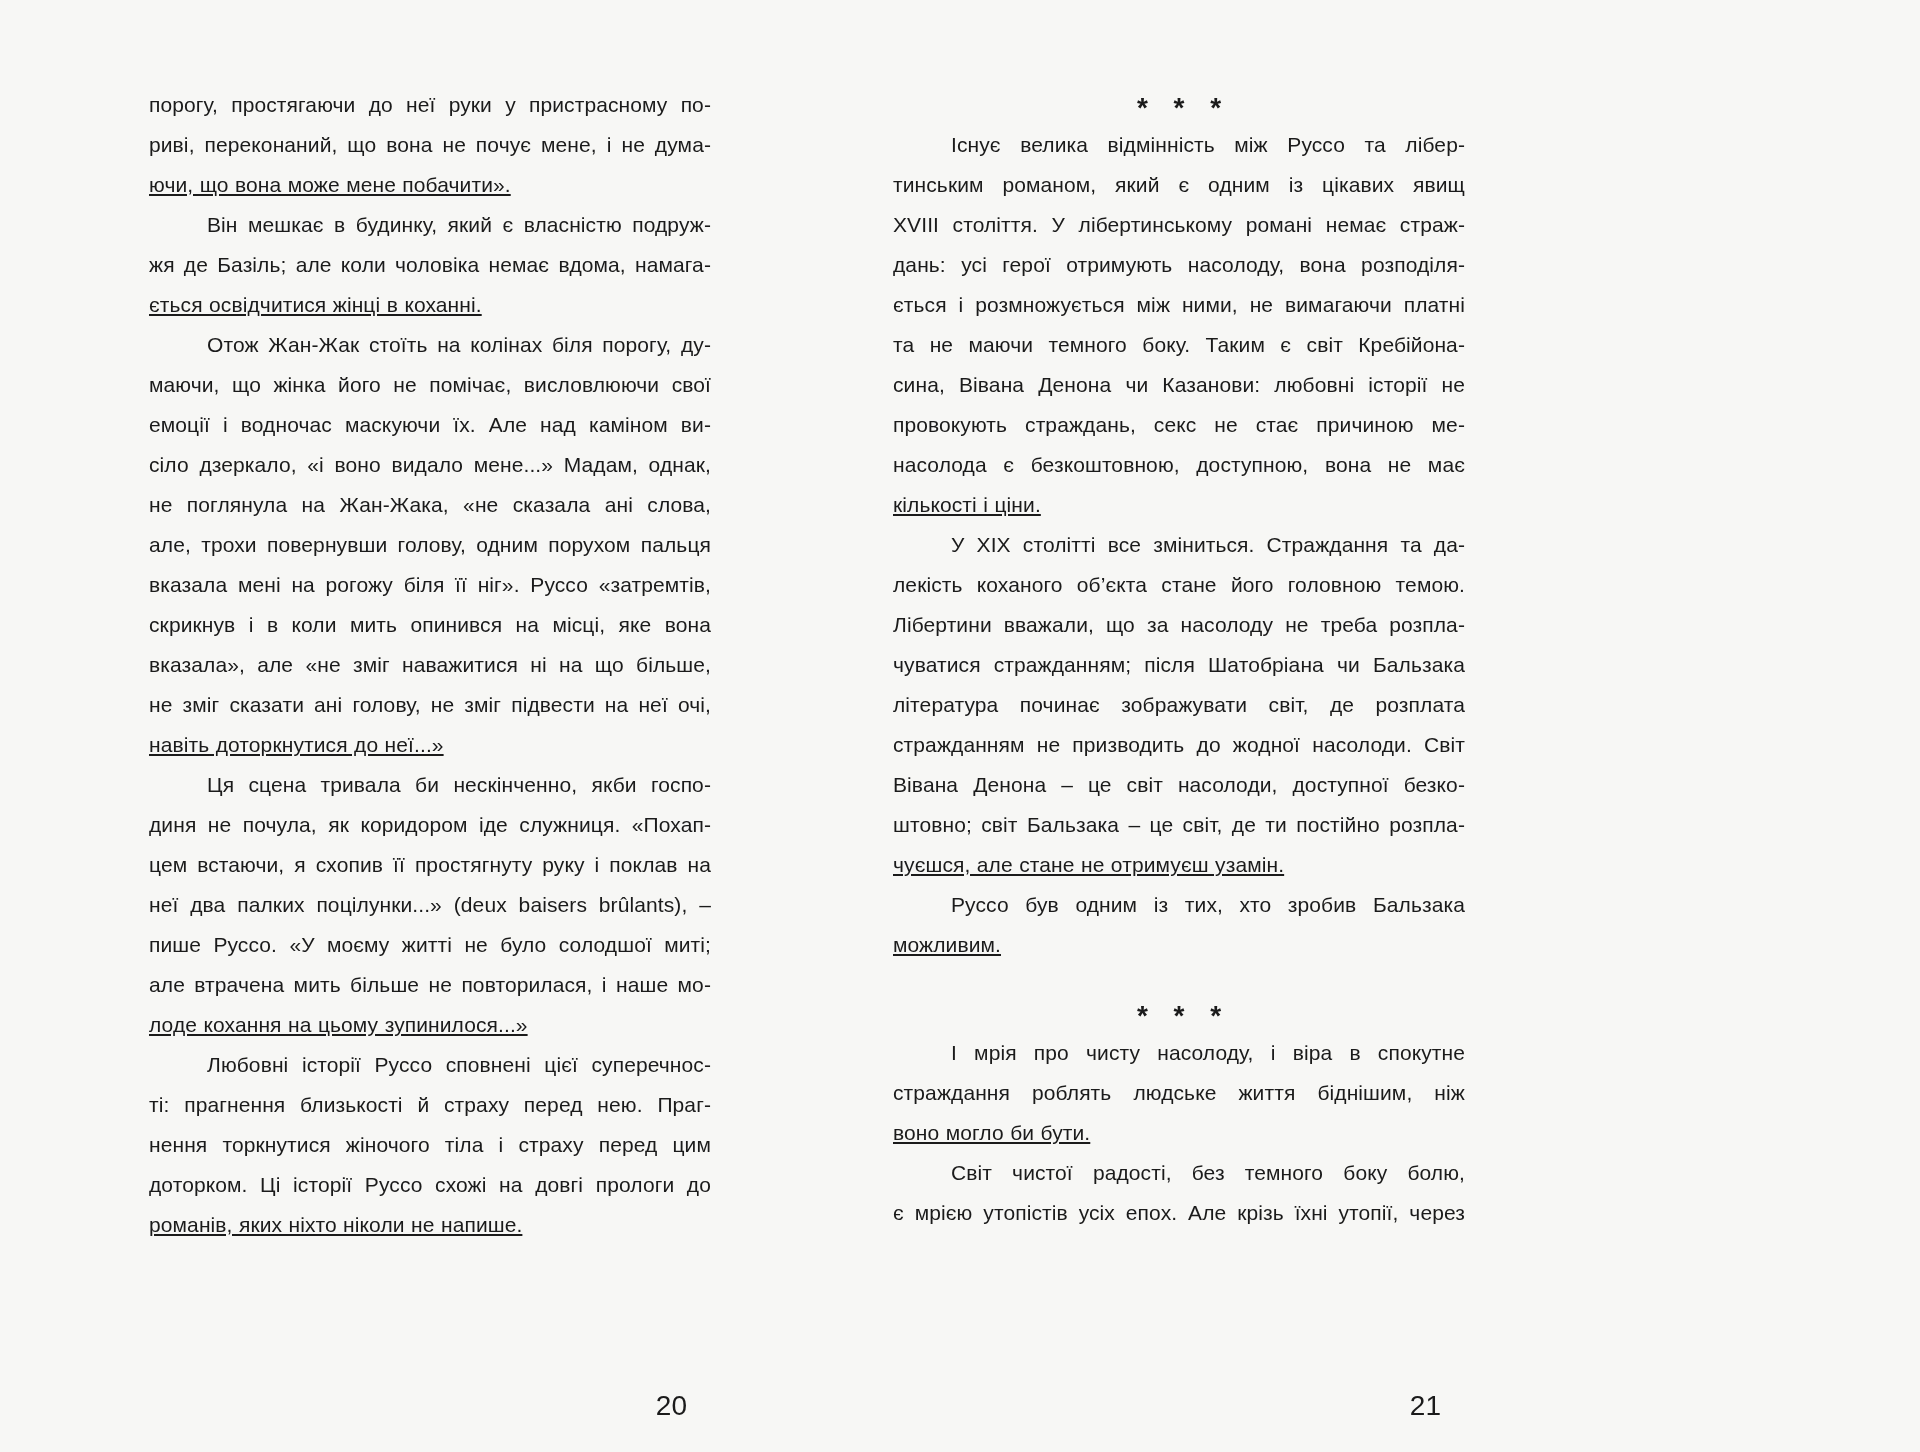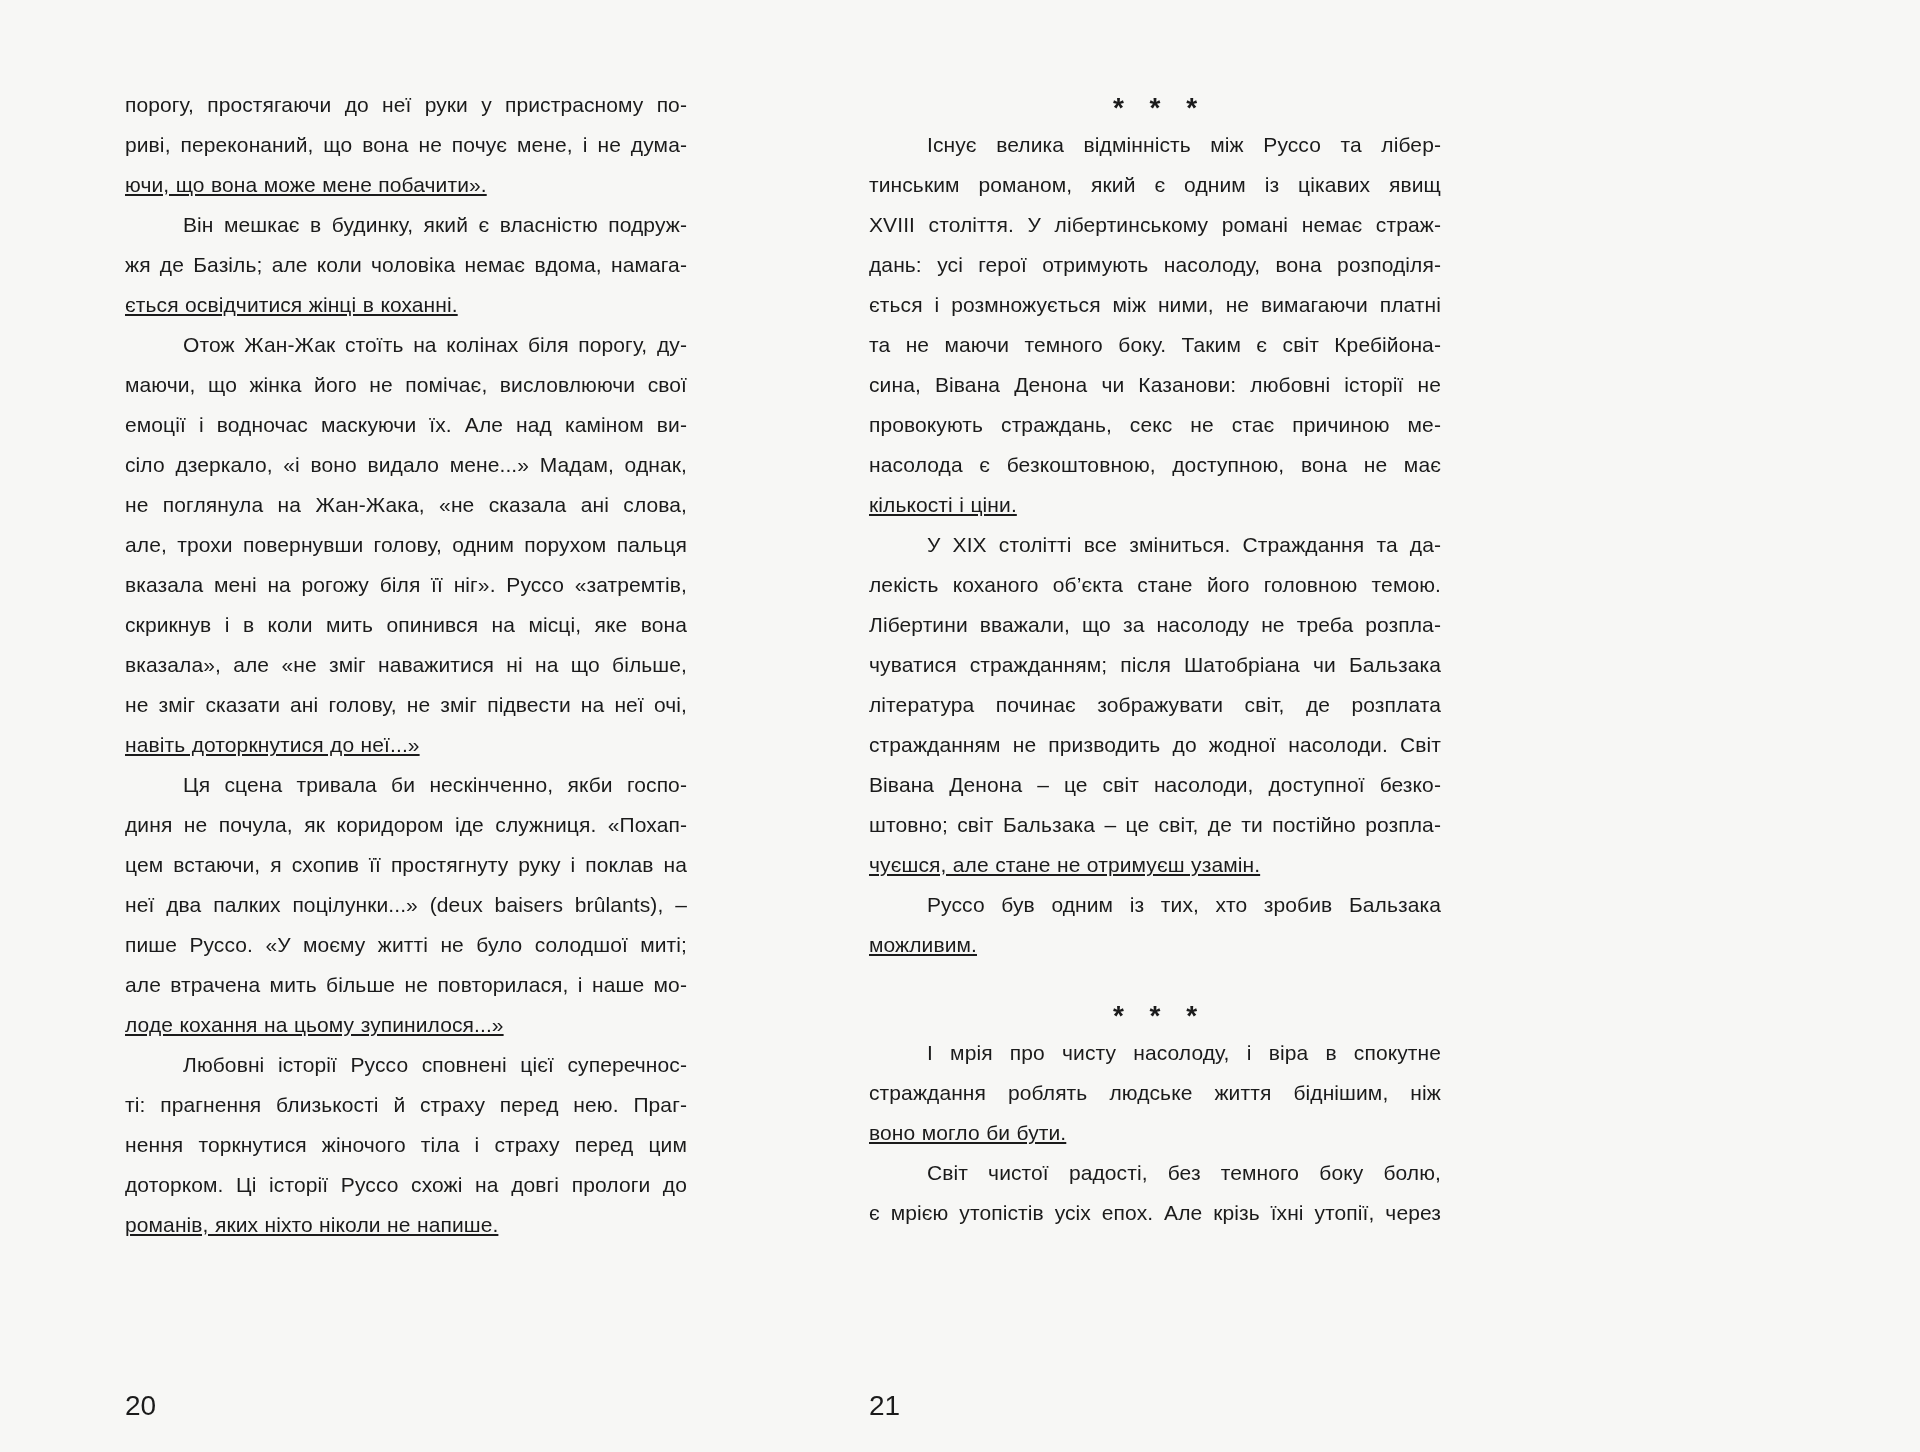--- a/index.html
+++ b/index.html
@@ -16,21 +16,21 @@
     color: #1b1b1b;
     overflow: hidden;
   }
   .page {
     position: absolute;
     top: 85px;
   }
   .page.left  { left: 125px; width: 562px; }
   .page.right { left: 869px; width: 572px; }
 
-  .text-column { width: 100%; }
+  .text-column { width: 100%; margin-left: 24px; }
 
   .line {
     font-size: 21px;
     line-height: 40px;
     height: 40px;
     text-align: justify;
     text-align-last: justify;
     letter-spacing: 0.1px;
     word-spacing: 0.5px;
     overflow: hidden;
@@ -48,21 +48,21 @@
     letter-spacing: 9px;
     text-indent: 9px;
   }
   .spacer { height: 28px; }
 
   .page-number {
     position: absolute;
     top: 1305px;
     left: 0;
     right: 0;
-    text-align: left;
+    text-align: right;
     font-size: 28px;
     color: #1b1b1b;
   }
 </style>
 </head>
 <body>
 
 <div class="spread">
 
   <section class="page left">

